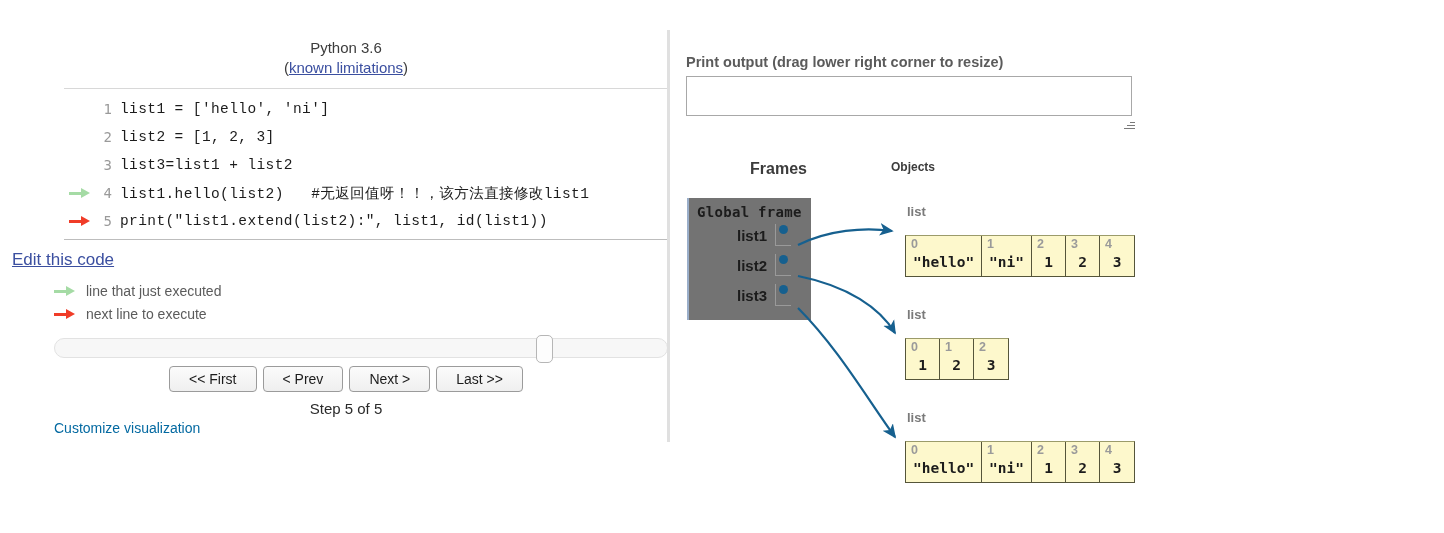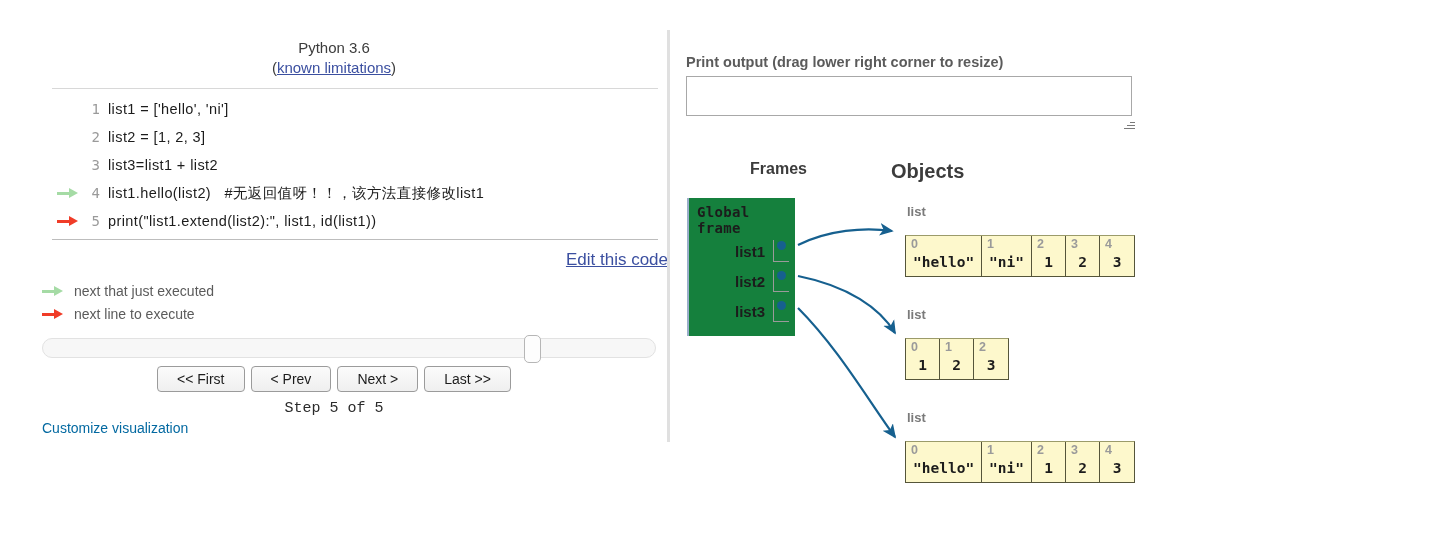--- a/index.html
+++ b/index.html
@@ -12,21 +12,21 @@
     height: 533px;
     position: relative;
     font-family: "Liberation Sans", sans-serif;
     color: #2b2b2b;
     overflow: hidden;
   }
 
   
   #left-panel {
     position: absolute;
-    left: 0; top: 0;
+    left: 12px; top: 0;
     width: 668px;
     height: 533px;
   }
 
   #py-version {
     position: absolute;
     left: 0; top: 38px;
     width: 668px;
     text-align: center;
     font-size: 15px;
@@ -76,21 +76,21 @@
     width: 24px;
     flex: 0 0 24px;
     text-align: right;
     font-family: "DejaVu Sans Mono", monospace;
     font-size: 14px;
     color: #9a9a9a;
     padding-right: 8px;
     box-sizing: border-box;
   }
   .codetext {
-    font-family: Liberation Sans, sans-serif;
+    font-family: Liberation Mono, monospace;
     font-size: 14.5px;
     color: #1c1c1c;
     letter-spacing: 0.4px;
     white-space: pre;
   }
 
   
   .arw {
     display: inline-block;
     position: relative;
@@ -111,21 +111,21 @@
     border-bottom: 5.5px solid transparent;
     border-left: 9px solid currentColor;
   }
   .arw-green { color: #a5dba5; }
   .arw-red { color: #f03c28; }
 
   #edit-link {
     position: absolute;
     left: 0; top: 250px;
     width: 668px;
-    text-align: right;
+    text-align: left;
     font-size: 17px;
   }
   #edit-link .lnk {
     color: #3b4fa0;
     text-decoration: underline;
     cursor: pointer;
   }
 
   .legend-row {
     position: absolute;
@@ -181,21 +181,20 @@
     cursor: pointer;
   }
 
   #step-label {
     position: absolute;
     left: 0; top: 400px;
     width: 668px;
     text-align: center;
     font-size: 15px;
     color: #2b2b2b;
-    font-family: Liberation Mono, monospace;
   }
 
   #customize-link {
     position: absolute;
     left: 42px; top: 420px;
     font-size: 14px;
     color: #0369a1;
     cursor: pointer;
   }
 
@@ -253,48 +252,48 @@
 
   #frames-hdr {
     position: absolute;
     left: 82px; top: 142px;
     font-size: 16px;
     color: #3c3c3c;
   }
   #objects-hdr {
     position: absolute;
     left: 223px; top: 142px;
-    font-size: 20px;
+    font-size: 12px;
     color: #3c3c3c;
   }
 
   
   #global-frame {
     position: absolute;
     left: 19px; top: 180px;
-    width: 108px;
-    background: #15803d;
+    width: 124px;
+    background: #737373;
     border-left: 2px solid #9aaec9;
     box-sizing: border-box;
     padding: 6px 0 10px 0;
   }
   #frame-title {
     font-family: "DejaVu Sans Mono", monospace;
     font-size: 14px;
     color: #1c1c1c;
     padding-left: 8px;
     letter-spacing: 0.3px;
   }
   .var-row {
     position: relative;
     height: 30px;
     display: flex;
     align-items: center;
     justify-content: flex-end;
-    padding-right: 6px;
+    padding-right: 20px;
     box-sizing: border-box;
   }
   .var-name {
     font-size: 15px;
     color: #1c1c1c;
     margin-right: 8px;
   }
   .var-slot {
     position: relative;
     width: 16px; height: 22px;
@@ -413,21 +412,21 @@
 
   <div id="edit-link">
     <span class="lnk">Edit this code</span>
   </div>
 
   <div class="legend-row" id="legend-green">
     <span class="arw arw-green">
       <span class="shaft"></span>
         <span class="head"></span>
     </span>
-    <span>next that just executed</span>
+    <span>line that just executed</span>
   </div>
 
   <div class="legend-row" id="legend-red">
     <span class="arw arw-red">
       <span class="shaft"></span>
         <span class="head"></span>
     </span>
     <span>next line to execute</span>
   </div>
 

